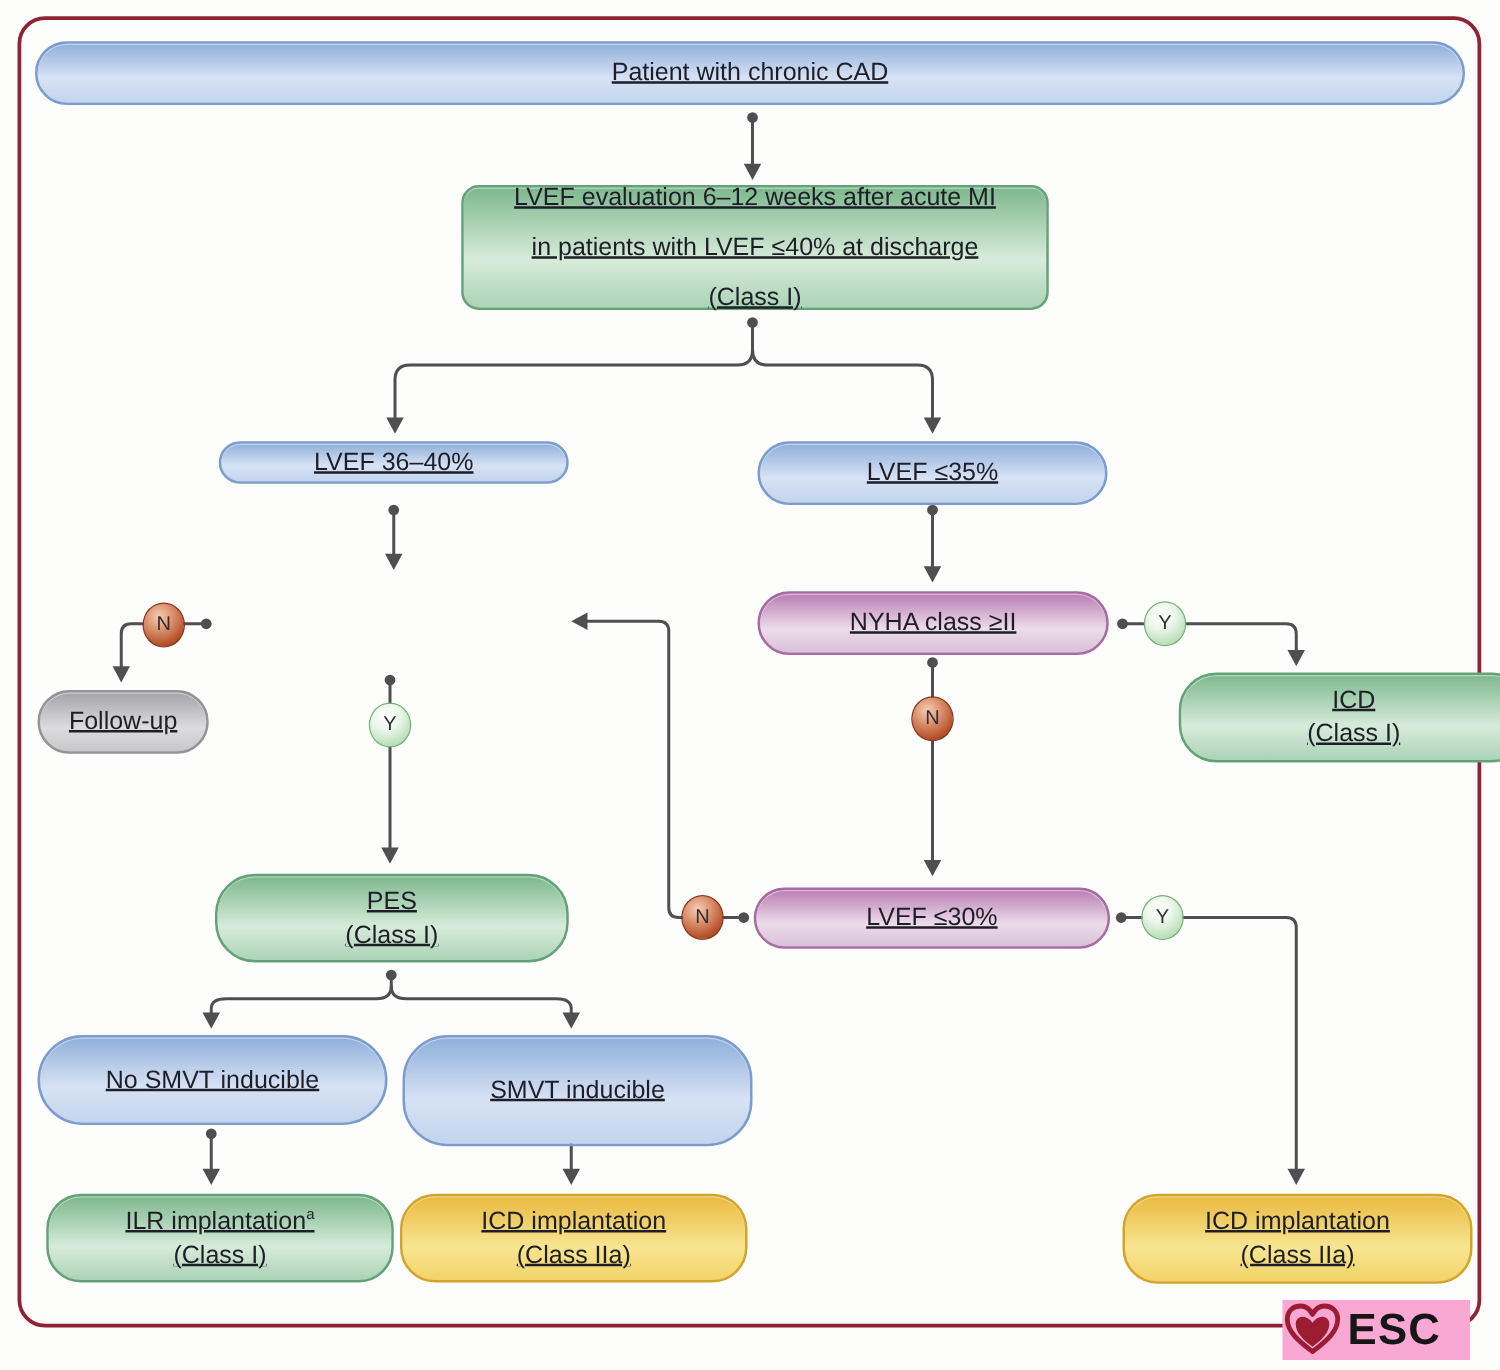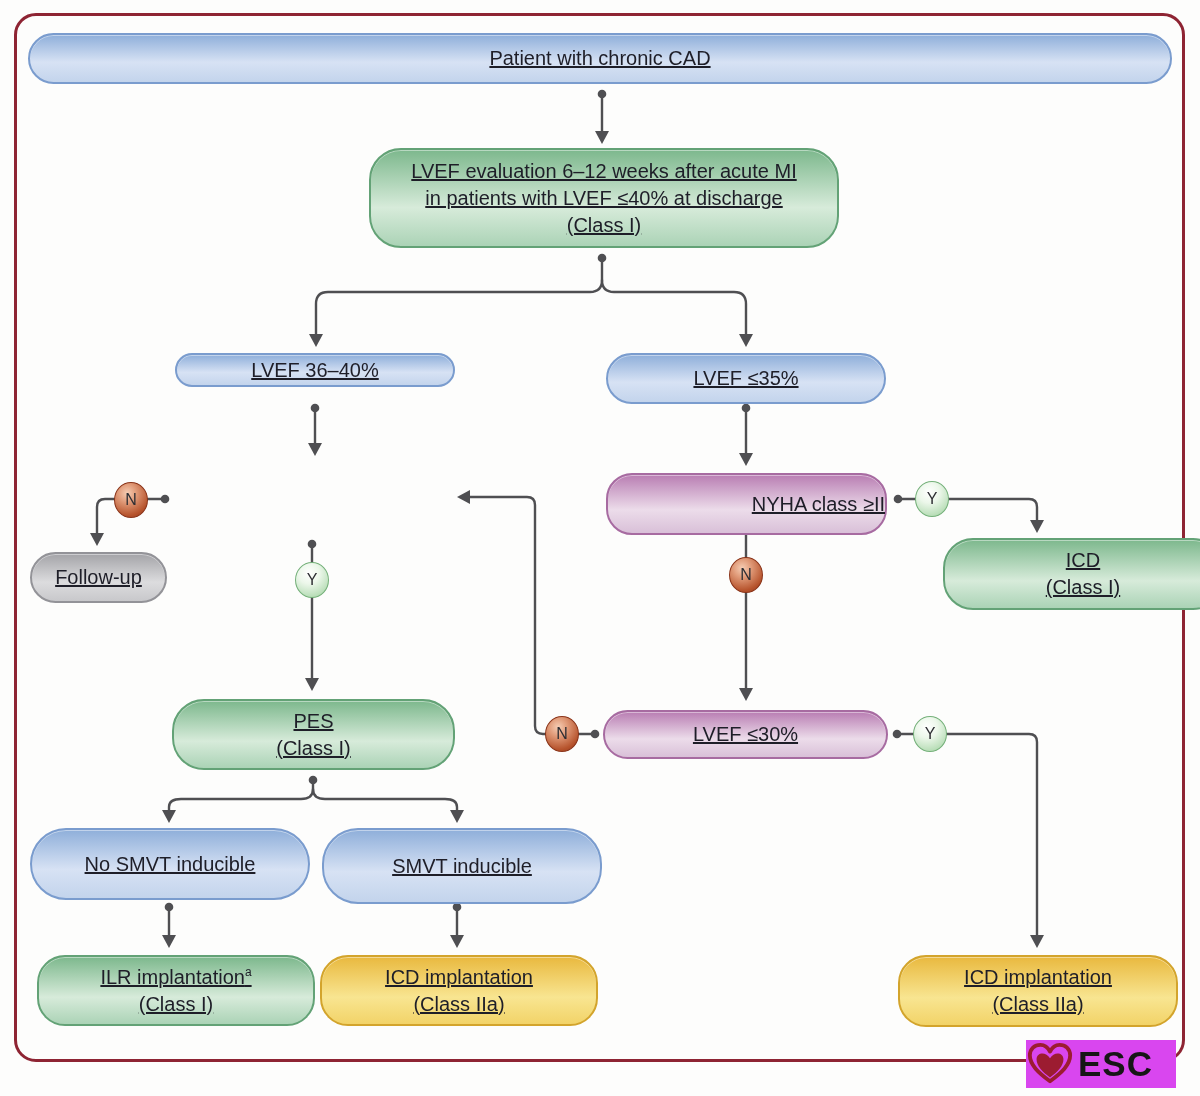--- a/index.html
+++ b/index.html
@@ -26,21 +26,21 @@
   .circle{
     position:absolute;width:34px;height:36px;border-radius:50%;
     display:flex;align-items:center;justify-content:center;
     font-size:16px;color:#2e2e33;box-sizing:border-box;z-index:3;
   }
   .circle.red{background:radial-gradient(circle at 38% 30%,#f6cdb4 0%,#e09a78 30%,#b6532c 72%,#93391c 100%);border:1.5px solid #8a3318;}
   .circle.grn{background:radial-gradient(circle at 40% 30%,#ffffff 0%,#ecf7ea 35%,#b5dcb4 80%,#93c996 100%);border:1.5px solid #74b079;}
   #wires{position:absolute;left:0;top:0;z-index:2;}
   .node{z-index:2;}
   sup{font-size:12px;line-height:0;}
-  #esc-logo{position:absolute;left:1026px;top:1040px;width:150px;height:48px;background:#d946ef;z-index:4;display:flex;align-items:center;}
+  #esc-logo{position:absolute;left:1026px;top:1040px;width:150px;height:48px;background:#f9a8d4;z-index:4;display:flex;align-items:center;}
   #esc-text{font-size:35px;font-weight:700;letter-spacing:1px;color:#161616;margin-left:4px;}
 </style>
 </head>
 <body>
 
 <div id="canvas">
 
   <div id="frame"></div>
 
   <svg id="wires" width="1200" height="1096">
@@ -90,40 +90,40 @@
       <polygon points="450,810 464,810 457,823"></polygon>
       <polygon points="162,935 176,935 169,948"></polygon>
       <polygon points="450,935 464,935 457,948"></polygon>
     </g>
   </svg>
 
   <div class="node blue" style="left:28px;top:33px;width:1144px;height:51px;border-radius:26px;">
     <span class="ln">Patient with chronic CAD</span>
   </div>
 
-  <div class="node green" style="left:369px;top:148px;width:470px;height:100px;border-radius:32px;">
+  <div class="node green" style="left:369px;top:148px;width:470px;height:100px;border-radius:14px;gap:13px;">
     <span class="ln">LVEF evaluation 6–12 weeks after acute MI</span>
     <span class="ln">in patients with LVEF ≤40% at discharge</span>
     <span class="ln">(Class I)</span>
   </div>
 
   <div class="node blue" style="left:175px;top:353px;width:280px;height:34px;border-radius:26px;">
     <span class="ln">LVEF 36–40%</span>
   </div>
 
   <div class="node blue" style="left:606px;top:353px;width:280px;height:51px;border-radius:26px;">
     <span class="ln">LVEF ≤35%</span>
   </div>
 
 
   <div class="node gray" style="left:30px;top:552px;width:137px;height:51px;border-radius:26px;">
     <span class="ln">Follow-up</span>
   </div>
 
-  <div class="node purple" style="left:606px;top:473px;width:281px;height:62px;border-radius:26px;align-items:flex-end;">
+  <div class="node purple" style="left:606px;top:473px;width:281px;height:51px;border-radius:26px;">
     <span class="ln">NYHA class ≥II</span>
   </div>
 
   <div class="node green" style="left:943px;top:538px;width:280px;height:72px;border-radius:30px;">
     <span class="ln">ICD</span>
     <span class="ln">(Class I)</span>
   </div>
 
   <div class="node green" style="left:172px;top:699px;width:283px;height:71px;border-radius:32px;">
     <span class="ln">PES</span>
@@ -131,21 +131,21 @@
   </div>
 
   <div class="node purple" style="left:603px;top:710px;width:285px;height:49px;border-radius:25px;">
     <span class="ln">LVEF ≤30%</span>
   </div>
 
   <div class="node blue" style="left:30px;top:828px;width:280px;height:72px;border-radius:36px;">
     <span class="ln">No SMVT inducible</span>
   </div>
 
-  <div class="node blue" style="left:322px;top:828px;width:280px;height:76px;border-radius:36px;">
+  <div class="node blue" style="left:322px;top:828px;width:280px;height:89px;border-radius:36px;">
     <span class="ln">SMVT inducible</span>
   </div>
 
   <div class="node green" style="left:37px;top:955px;width:278px;height:71px;border-radius:28px;">
     <span class="ln"><span>ILR implantation</span><sup>a</sup></span>
     <span class="ln">(Class I)</span>
   </div>
 
   <div class="node yellow" style="left:320px;top:955px;width:278px;height:71px;border-radius:28px;">
     <span class="ln">ICD implantation</span>

